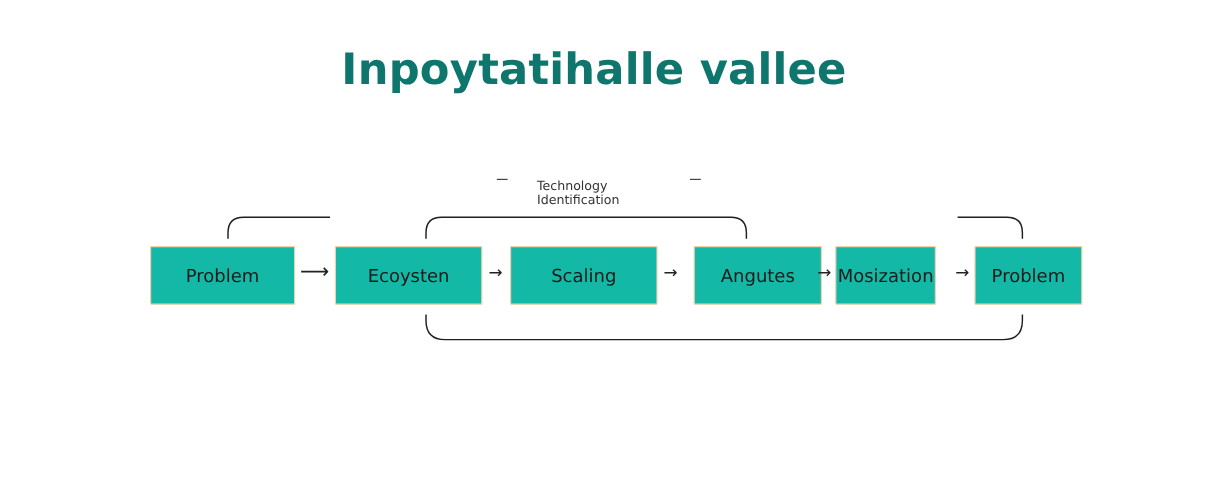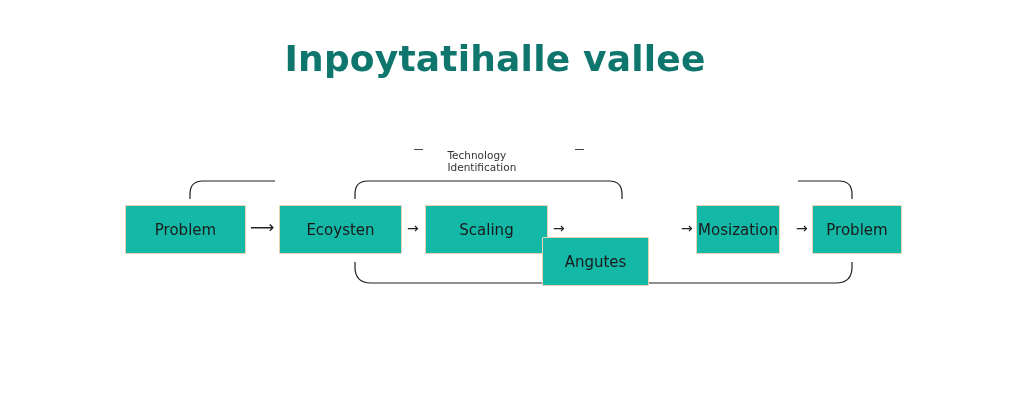--- a/index.html
+++ b/index.html
@@ -51,21 +51,21 @@
 <div class="node" style="left:279px;width:123px;">
   <span>Ecoysten</span>
 </div>
 <span class="arrow" style="left:407px;">→</span>
 
 <div class="node" style="left:425px;width:123px;">
   <span>Scaling</span>
 </div>
 <span class="arrow" style="left:553px;">→</span>
 
-<div class="node" style="left:542px;width:107px;margin-top:32px;">
+<div class="node" style="left:578px;width:107px;">
   <span>Angutes</span>
 </div>
 <span class="arrow" style="left:681px;">→</span>
 
 <div class="node" style="left:696px;width:84px;">
   <span>Mosization</span>
 </div>
 <span class="arrow" style="left:796px;">→</span>
 
 <div class="node" style="left:812px;width:90px;">

